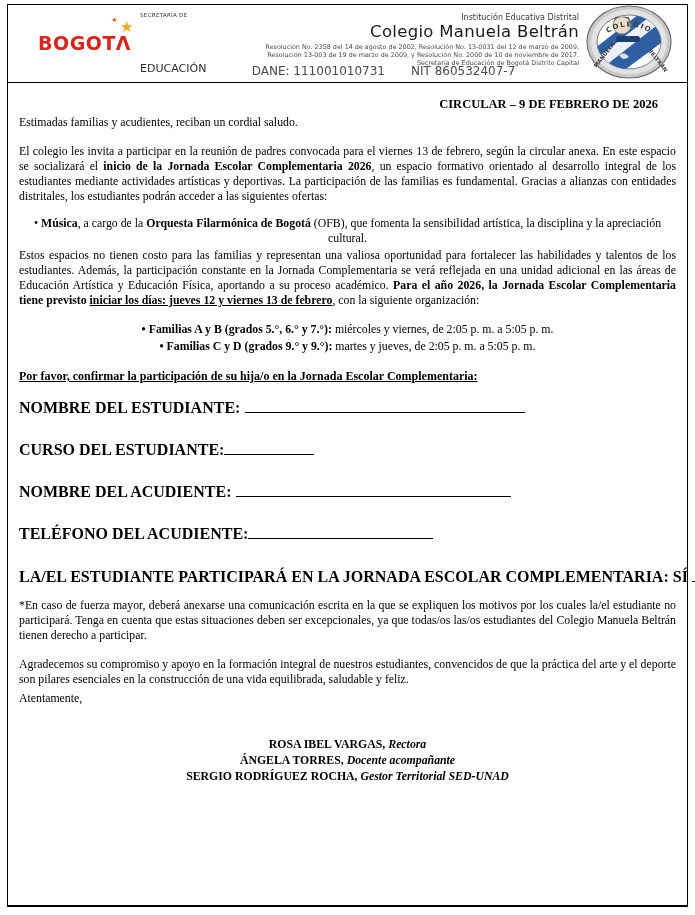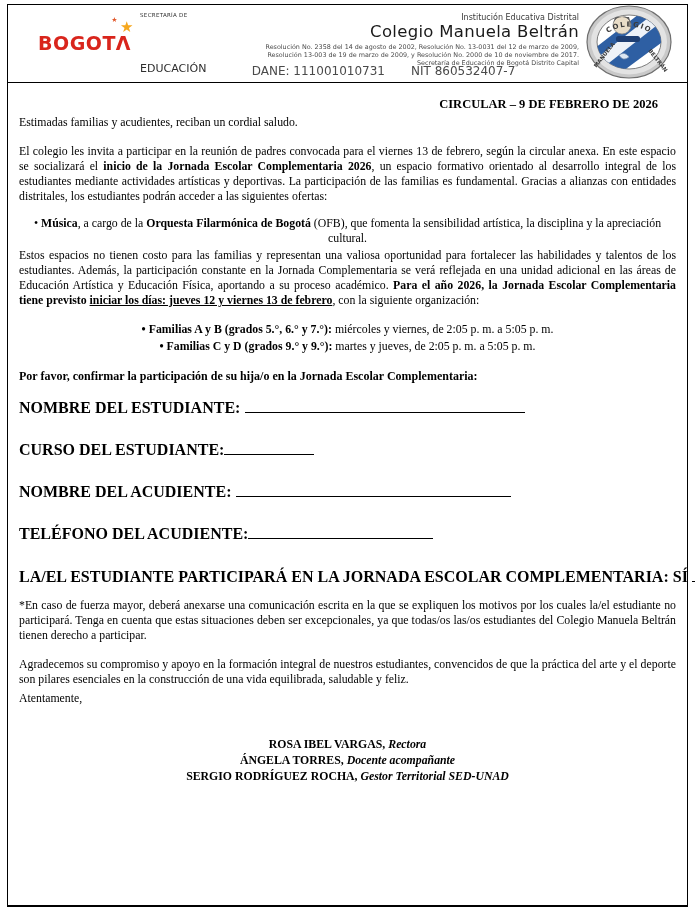--- a/index.html
+++ b/index.html
@@ -29,21 +29,21 @@
   .crest-wrap{flex:0 0 auto;margin-right:14px;margin-left:6px;}
   
   .content{padding:14px 11px 0 11px;font-size:11.8px;line-height:15px;}
   .title-line{text-align:right;font-weight:bold;font-size:12.5px;margin:0 18px 3px 0;}
   .greet{margin-bottom:14px;}
   .para{text-align:justify;margin-bottom:12px;}
   .center-b{text-align:center;padding:0 14px;margin-bottom:2px;}
   .mb13{margin-bottom:13px;}
   .mb14{margin-bottom:14px;}
   .mb15{margin-bottom:15px;}
-  .confirm-h{font-weight:bold;margin-bottom:16px;font-size:12px;}
+  .confirm-h{font-weight:bold;text-decoration:underline;margin-bottom:16px;font-size:12px;}
   .form-line{font-weight:bold;font-size:16px;margin-bottom:27px;white-space:nowrap;}
   .blank{display:inline-block;border-bottom:1px solid #000;height:12px;vertical-align:baseline;}
   .w280{width:280px;margin-left:5px;} .w90{width:90px;} .w275{width:275px;margin-left:5px;}
   .w185{width:185px;} .w33{width:33px;margin:0 4px;} .w42{width:42px;margin-left:2px;}
   .part-line{margin-bottom:14px;margin-top:28px;}
   .note{text-align:justify;margin-bottom:14px;}
   .return-notice{text-align:right;font-weight:bold;text-decoration:underline;
                  font-size:12.3px;margin:10px 0 28px 0;}
   .closing{margin-bottom:30px;}
   .sigs{text-align:center;line-height:16px;}

